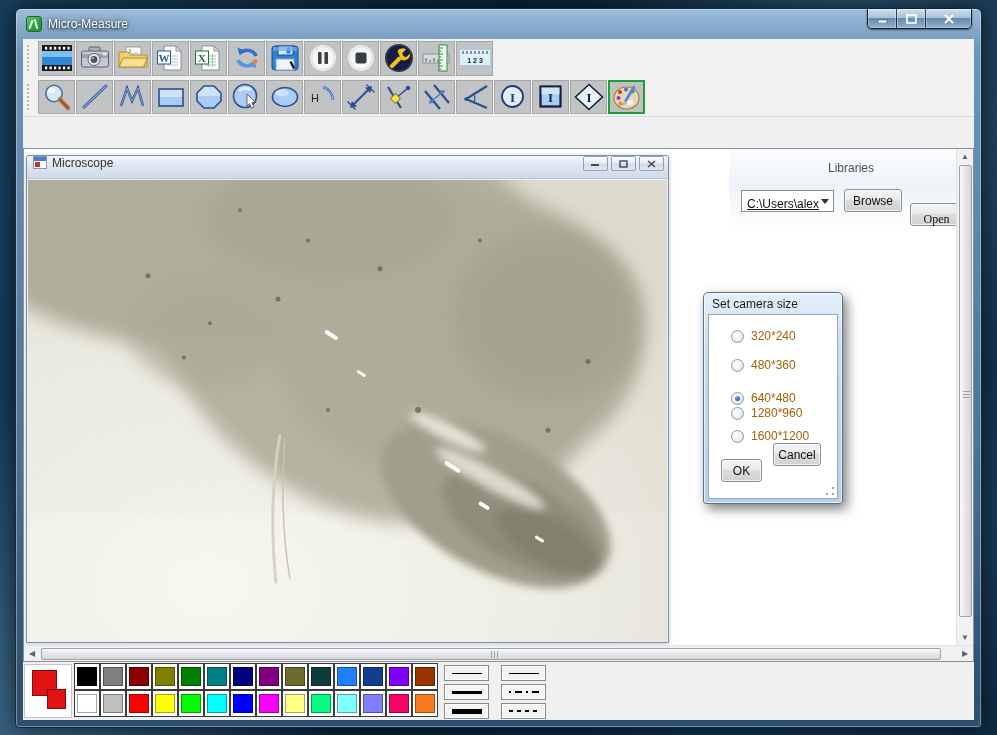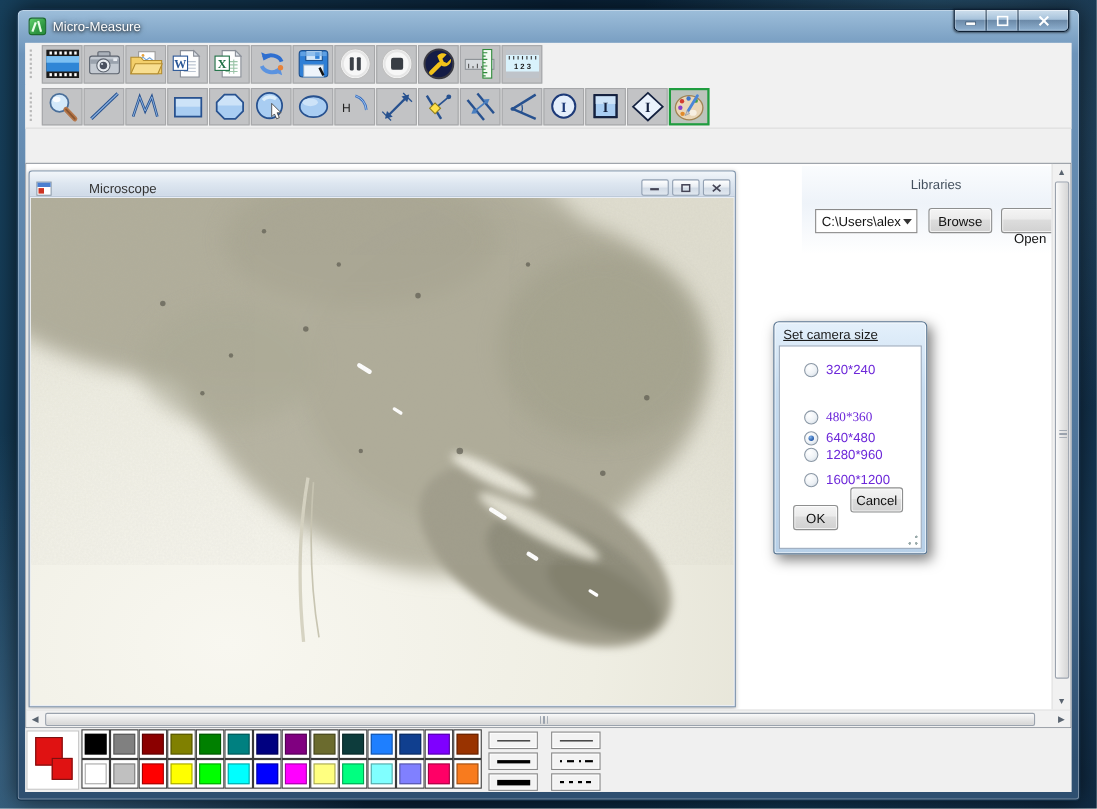--- a/index.html
+++ b/index.html
@@ -41,61 +41,61 @@
   .tbtn { width:37px; height:34px; margin-right:1px; background:#c2c3c5; border:1px solid #a6a7a9;
     display:flex; align-items:center; justify-content:center; }
   .toolbar-row1 .tbtn { height:35px; }
   .tbtn svg { display:block; }
   
   .client { position:absolute; left:0; right:0; top:109px; bottom:58px; border:1px solid #8b919a; background:#fff; }
   .mdi-surface { position:absolute; left:0; top:0; right:17px; bottom:16px; background:#fff; overflow:hidden; }
   
   .mic-window { position:absolute; left:2px; top:6px; width:643px; height:488px;
     border:1px solid #7e93ab; border-radius:3px 3px 0 0; background:#e9eef5; box-shadow:0 1px 4px rgba(0,0,0,.25); }
-  .mic-titlebar { height:23px; display:flex; align-items:flex-end; padding:0 4px 0 6px;
-    background:linear-gradient(180deg,#f2f6fa,#dde6f0 50%,#cfdae7); border-bottom:1px solid #b9c6d6; border-radius:3px 3px 0 0;gap:29px; }
+  .mic-titlebar { height:23px; display:flex; align-items:flex-start; padding:0 4px 0 6px;
+    background:linear-gradient(180deg,#f2f6fa,#dde6f0 50%,#cfdae7); border-bottom:1px solid #b9c6d6; border-radius:3px 3px 0 0; }
   .mic-icon { width:14px; height:13px; margin-right:5px; position:relative; background:#fff; border:1px solid #8899aa; }
   .mic-icon::before { content:''; position:absolute; left:0; top:0; width:100%; height:4px; background:#4a7fd0; }
   .mic-icon::after { content:''; position:absolute; left:1px; top:5px; width:5px; height:5px; background:#cc3322; }
   .mic-title { color:#333; flex:1; }
   .mic-buttons { display:flex; gap:3px; }
   .mbtn { width:25px; height:15px; border:1px solid #93a1b3; border-radius:2px;
     background:linear-gradient(#ffffff,#e7ecf2 48%,#d2dbe6 52%,#e0e7ef); display:flex; align-items:center; justify-content:center; }
   .mic-image { position:absolute; left:1px; right:1px; top:24px; bottom:1px; background:#ece9dd; overflow:hidden; }
   .mic-image svg { width:100%; height:100%; display:block; }
   
   .lib-panel { position:absolute; left:705px; top:2px; width:232px; height:500px;
     background:linear-gradient(180deg,#fafcfe,#eef3f9 34px,#ffffff 80px); }
   .lib-title { padding:10px 0 6px 12px; color:#44505e;text-align:center; }
   .lib-tabs { display:flex; align-items:flex-end; padding-left:10px; height:22px; }
   .tab { border:1px solid #8c8e94; background:linear-gradient(#f4f7fb,#e2e8f0); padding:2px 8px 2px;
     margin-right:2px; border-radius:2px 2px 0 0; height:19px; color:#222; }
   .tab.active { background:#fff; height:22px; border-bottom-color:#fff; position:relative; z-index:2; padding-top:4px; }
   .lib-controls { position:relative; height:34px; margin-top:6px; }
   .combo { position:absolute; left:12px; top:3px; width:93px; height:22px; background:#fff; border:1px solid #8a8a8a;
-    display:flex; align-items:center; padding-left:5px; color:#111; }
+    display:flex; align-items:flex-end; padding-left:5px; color:#111;text-decoration:underline; }
   .combo-arrow { position:absolute; right:4px; top:8px; width:0; height:0;
     border-left:4px solid transparent; border-right:4px solid transparent; border-top:5px solid #333; }
   .win-btn { border:1px solid #8e8f8f; border-radius:3px; color:#111; text-align:center;
     background:linear-gradient(#f4f4f4,#ebebeb 45%,#dddddd 46%,#d1d1d1); box-shadow: inset 0 0 0 1px rgba(255,255,255,.7); }
   .browse-btn { position:absolute; left:115px; top:2px; width:58px; height:23px; padding-top:4px; }
-  .open-btn { position:absolute; left:181px; top:2px; width:53px; height:23px; padding-top:20px; }
+  .open-btn { position:absolute; left:181px; top:16px; width:53px; height:23px; padding-top:8px;font-family:Liberation Serif, serif; }
   
   .dialog { position:absolute; left:679px; top:143px; width:140px; height:212px; z-index:10;
     border:1px solid #55728e; border-radius:5px 5px 3px 3px;
     background:linear-gradient(180deg,#e4f0fb,#c6dcf0 30%,#b7d0e8);
     box-shadow: 4px 5px 12px rgba(0,0,0,.5), inset 0 0 0 1px rgba(255,255,255,.65); }
-  .dlg-title { height:20px; padding:4px 0 0 8px; color:#1b1b1b;text-decoration:underline; }
+  .dlg-title { height:20px; padding:4px 0 0 8px; color:#1b1b1b; }
   .dlg-body { position:absolute; left:4px; right:4px; top:21px; bottom:4px; background:#fff; border:1px solid #98a8bc; }
   .radio-row { position:absolute; left:22px; display:flex; align-items:center; }
   .radio { width:13px; height:13px; border-radius:50%; border:1px solid #8a97a5; position:relative;
     background:radial-gradient(circle at 35% 30%, #fff, #eef2f6 55%, #cdd7e0); }
   .radio.checked::after { content:''; position:absolute; left:3px; top:3px; width:5px; height:5px; border-radius:50%;
     background:radial-gradient(circle at 35% 30%, #7db1e8, #2558a8 70%); }
-  .radio-label { margin-left:7px; color:#6d28d9; }
+  .radio-label { margin-left:7px; color:#a16207; }
   .dlg-ok { position:absolute; left:12px; top:144px; width:41px; height:23px; padding-top:4px; }
   .dlg-cancel { position:absolute; left:64px; top:128px; width:48px; height:23px; padding-top:4px; }
   .resize-grip { position:absolute; right:2px; bottom:2px; width:10px; height:10px;
     background:
       radial-gradient(circle at 8px 2px, #9aa 1px, transparent 1.4px),
       radial-gradient(circle at 8px 8px, #9aa 1px, transparent 1.4px),
       radial-gradient(circle at 2px 8px, #9aa 1px, transparent 1.4px); }
   
   .vscroll { position:absolute; right:0; top:0; width:17px; bottom:16px; background:#f1f1f1; border-left:1px solid #e2e2e2; }
   .hscroll { position:absolute; left:0; right:0; bottom:0; height:16px; background:#f1f1f1; border-top:1px solid #e2e2e2; }
@@ -591,21 +591,21 @@
         </div>
 
         <div class="dialog">
           <div class="dlg-title">Set camera size</div>
           <div class="dlg-body">
             <div id="radio-container">
                 <div class="radio-row" style="top: 14px;">
                   <span class="radio"></span>
                   <span class="radio-label">320*240</span>
                 </div>
-                <div class="radio-row" style="top: 57px; font-family: Liberation Serif, serif;">
+                <div class="radio-row" style="top: 43px;">
                   <span class="radio"></span>
                   <span class="radio-label">480*360</span>
                 </div>
                 <div class="radio-row" style="top: 76px;">
                   <span class="radio checked"></span>
                   <span class="radio-label">640*480</span>
                 </div>
                 <div class="radio-row" style="top: 91px;">
                   <span class="radio"></span>
                   <span class="radio-label">1280*960</span>

